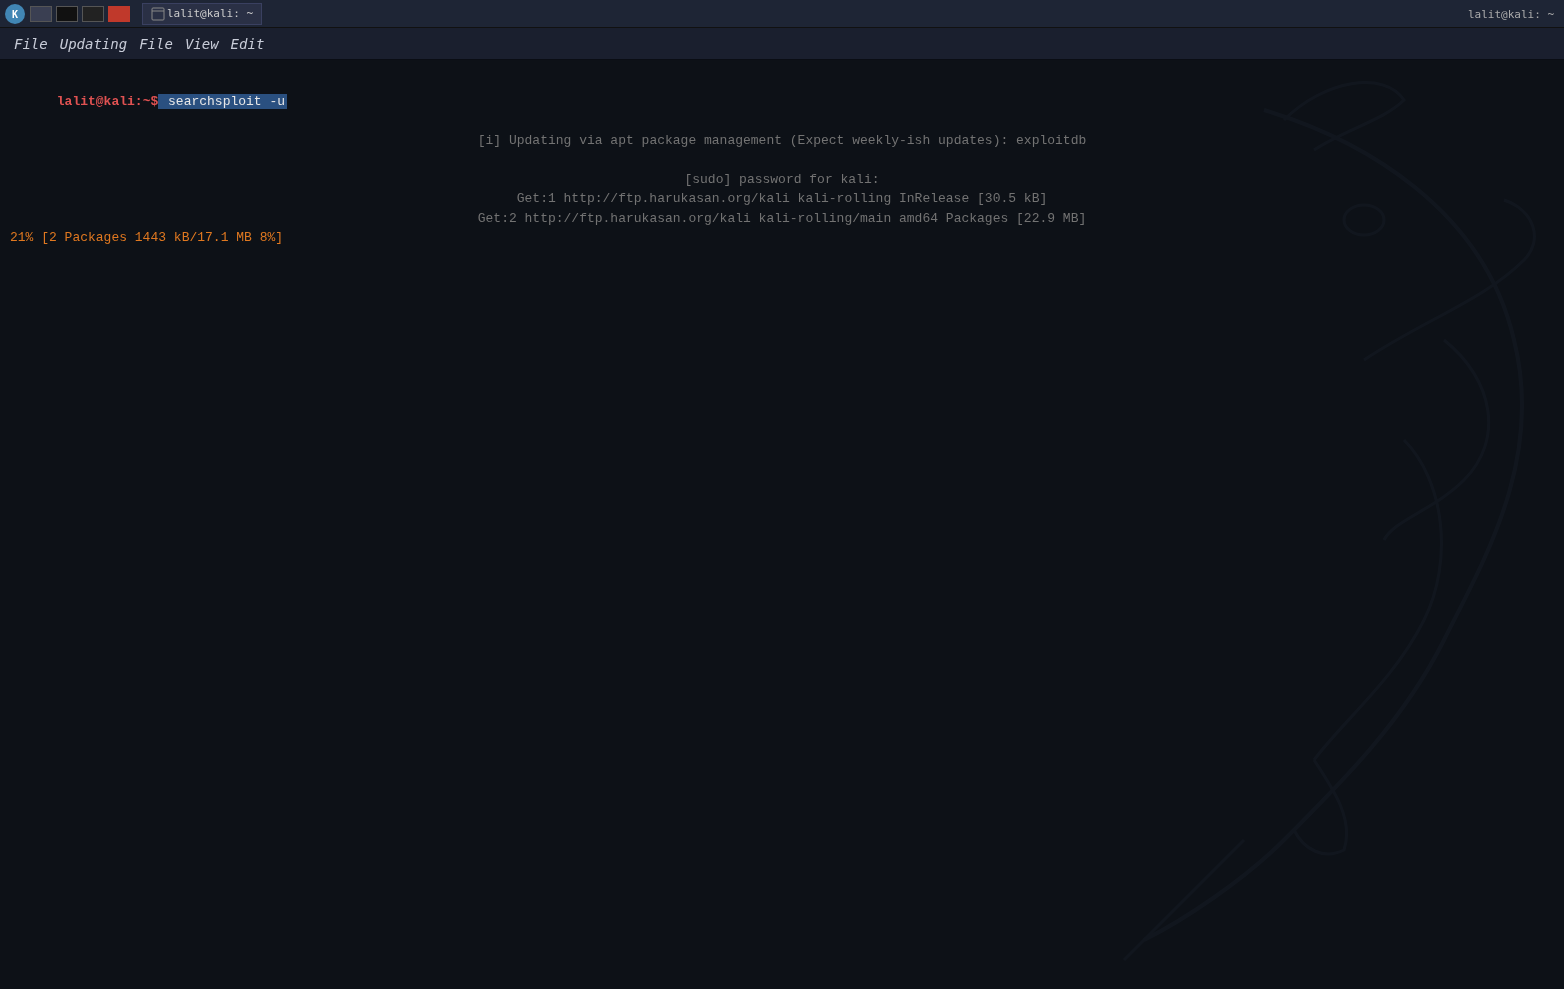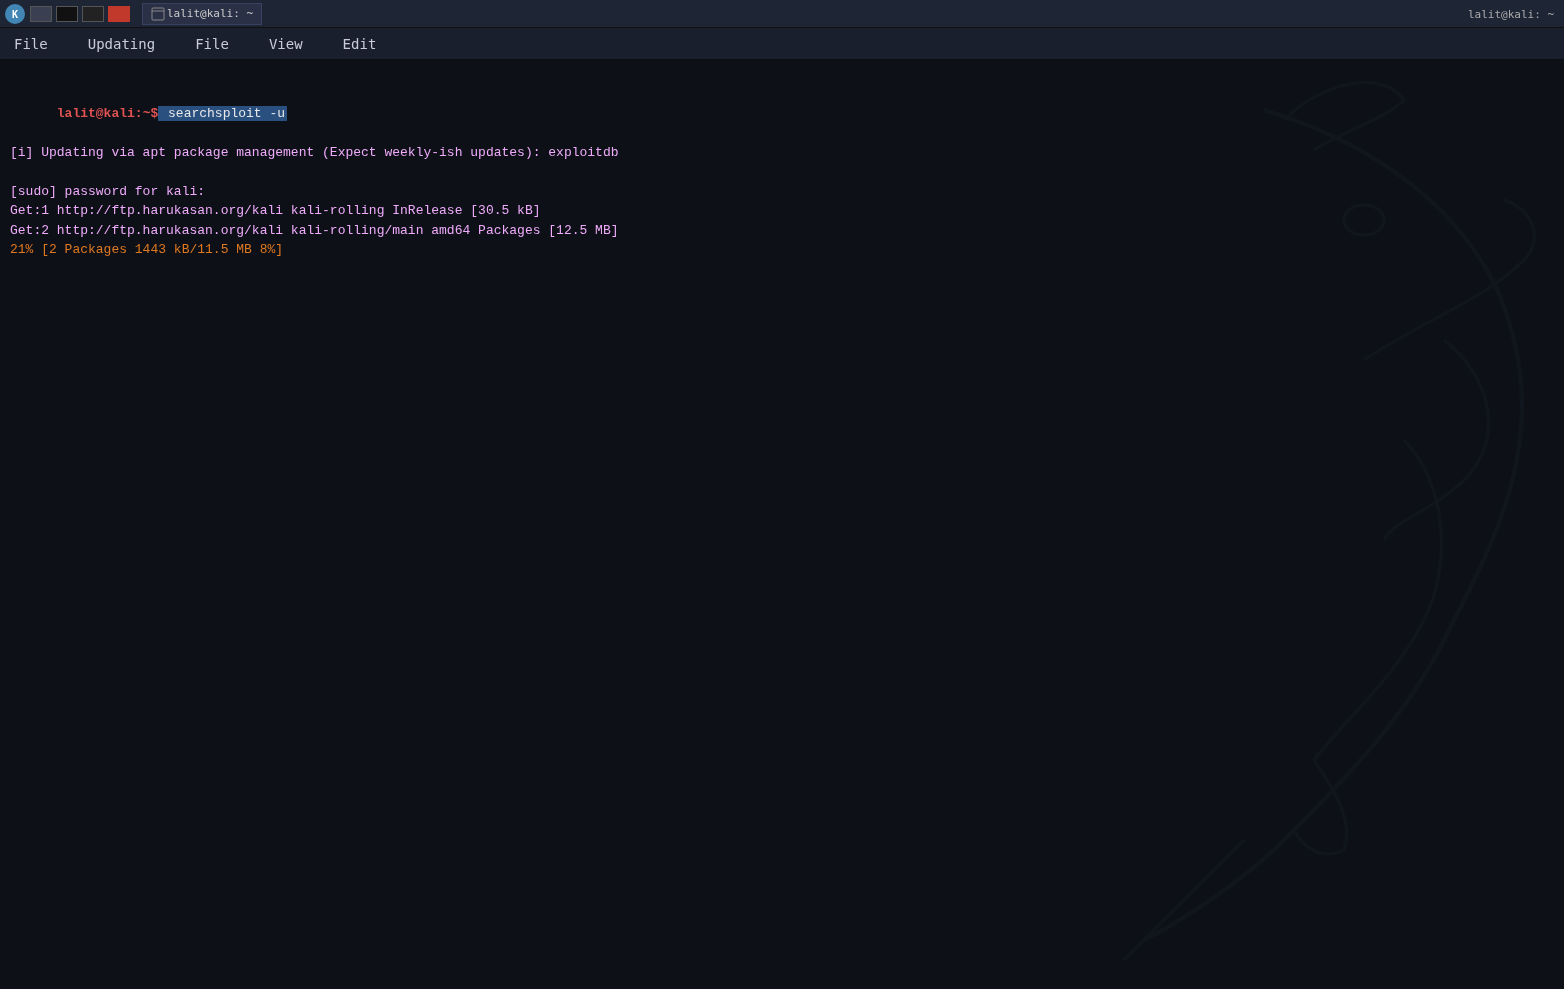--- a/index.html
+++ b/index.html
@@ -95,37 +95,38 @@
       flex-direction: column;
     }
 
     
     .menubar {
       height: 32px;
       background: #1a1f2e;
       display: flex;
       align-items: center;
       padding: 0 8px;
-      gap: 28px;
+      gap: 0;
       border-bottom: 1px solid #0a0d14;
       flex-shrink: 0;
+      font-style: italic;
     }
 
     .menu-item {
       font-size: 14px;
       color: #c8ccd8;
       cursor: pointer;
       padding: 4px 6px;
     }
 
     
     .terminal-content {
       flex: 1;
       background: #0d1117;
-      padding: 24px 10px;
+      padding: 12px 10px;
       position: relative;
       overflow: hidden;
     }
 
     
     .dragon-watermark {
       position: absolute;
       right: 0;
       top: 0;
       width: 700px;
@@ -151,21 +152,22 @@
       font-weight: bold;
     }
 
     .cmd-text {
       background: #2a5080;
       color: #e8e8e8;
       padding: 0 2px;
     }
 
     .text-white {
-      color: #f0abfc;
+      color: #737373;
+      text-align: center;
     }
 
     .text-orange {
       color: #e07820;
     }
   </style>
 </head>
 <body>
 
 <div class="taskbar">
@@ -235,18 +237,18 @@
     </div>
 
     <div class="terminal-line text-white">[i] Updating via apt package management (Expect weekly-ish updates): exploitdb</div>
 
     <div class="terminal-line">&nbsp;</div>
 
     <div class="terminal-line text-white">[sudo] password for kali:</div>
 
     <div class="terminal-line text-white">Get:1 http://ftp.harukasan.org/kali kali-rolling InRelease [30.5 kB]</div>
 
-    <div class="terminal-line text-white">Get:2 http://ftp.harukasan.org/kali kali-rolling/main amd64 Packages [12.5 MB]</div>
-
-    <div class="terminal-line text-orange">21% [2 Packages 1443 kB/11.5 MB 8%]</div>
+    <div class="terminal-line text-white">Get:2 http://ftp.harukasan.org/kali kali-rolling/main amd64 Packages [22.9 MB]</div>
+
+    <div class="terminal-line text-orange">21% [2 Packages 1443 kB/17.1 MB 8%]</div>
 
   </div>
 </div>
 
 </body></html>

